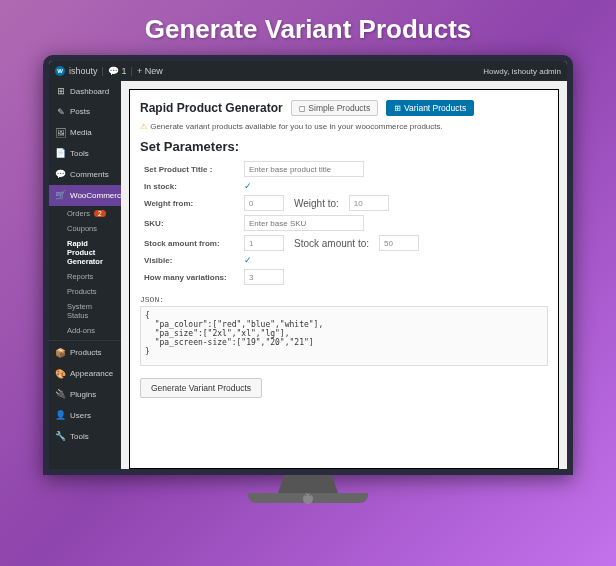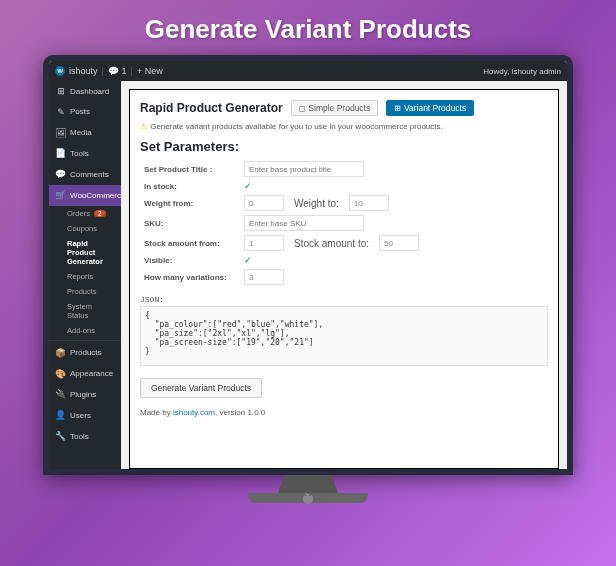--- a/index.html
+++ b/index.html
@@ -467,23 +467,20 @@
   "pa_colour":["red","blue","white"],
   "pa_size":["2xl","xl","lg"],
   "pa_screen-size":["19","20","21"]
 }</textarea>
             </div>
 
             
             <button class="generate-btn">Generate Variant Products</button>
 
             
-            <div class="made-by">
-              <span>Made by </span><a href="#">ishouty.com</a><span>, version 1.0.0</span>
-            </div>
 
           </div>
 
         </div>
       </div>
     </div>
   </div>
   <div class="monitor-stand"></div>
   <div class="monitor-base">
     <div style="display:flex;justify-content:center;align-items:center;height:100%;padding-top:1px;">

